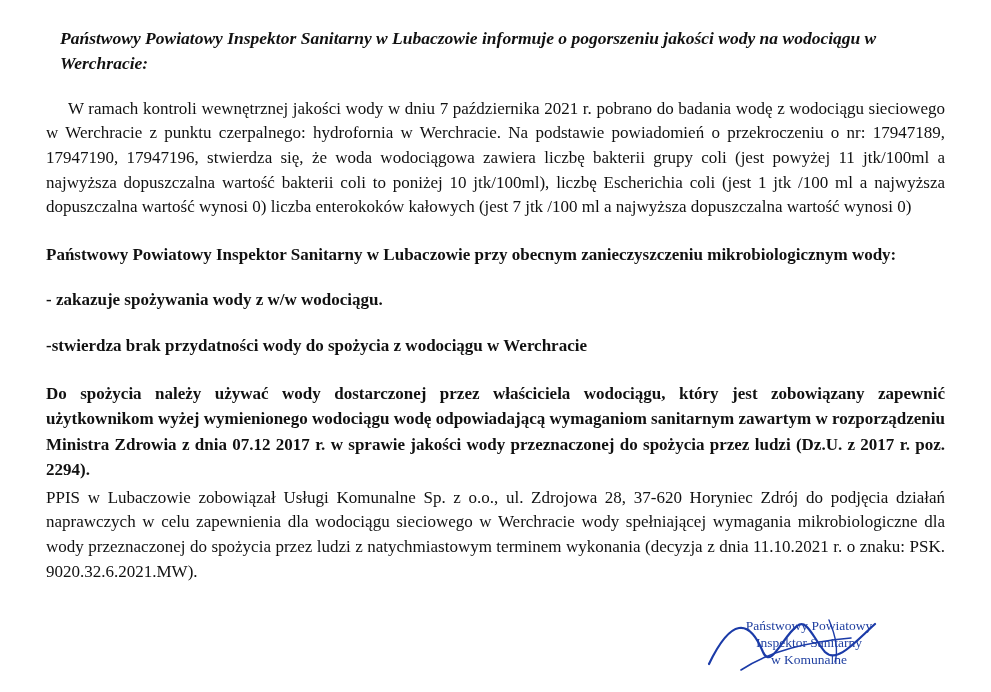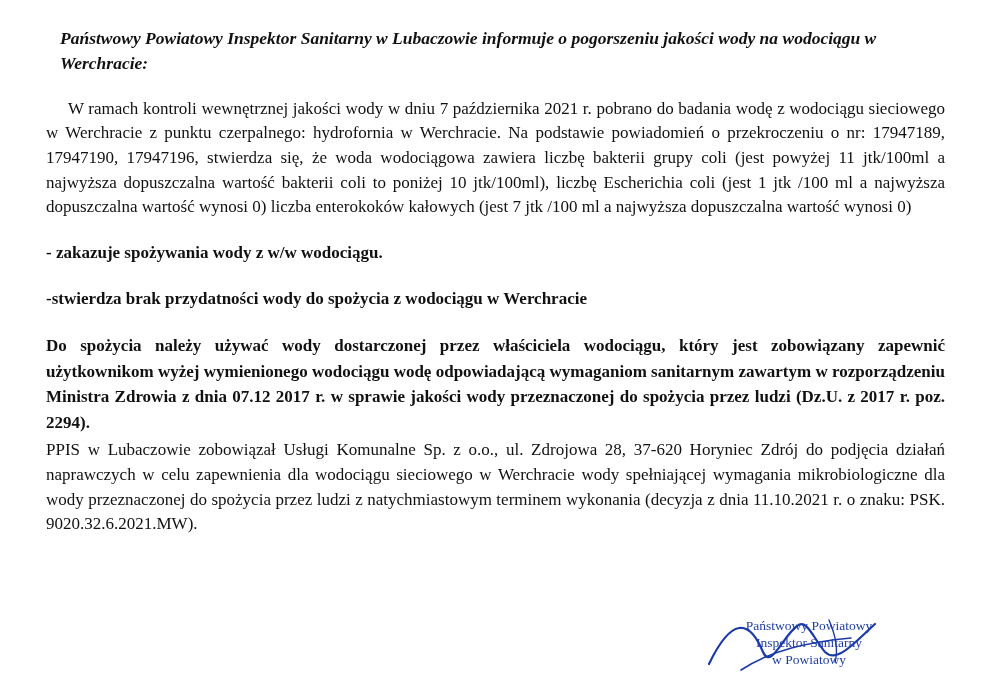--- a/index.html
+++ b/index.html
@@ -110,35 +110,36 @@
 </head>
 <body>
 
 <div class="page">
 
 
   <p class="subtitle">Państwowy Powiatowy Inspektor Sanitarny w Lubaczowie informuje o pogorszeniu jakości wody na wodociągu w Werchracie:</p>
 
   <p class="body-text first-par">W ramach kontroli wewnętrznej jakości wody w dniu 7 października 2021 r. pobrano do badania wodę z wodociągu sieciowego w Werchracie z punktu czerpalnego: hydrofornia w Werchracie. Na podstawie powiadomień o przekroczeniu o nr: 17947189, 17947190, 17947196, stwierdza się, że woda wodociągowa zawiera liczbę bakterii grupy coli (jest powyżej 11 jtk/100ml a najwyższa dopuszczalna wartość bakterii coli to poniżej 10 jtk/100ml), liczbę Escherichia coli (jest 1 jtk /100 ml a najwyższa dopuszczalna wartość wynosi 0) liczba enterokoków kałowych (jest 7 jtk /100 ml a najwyższa dopuszczalna wartość wynosi 0)</p>
 
+  <p class="bold-par">Państwowy Powiatowy Inspektor Sanitarny w Lubaczowie przy obecnym zanieczyszczeniu mikrobiologicznym wody:</p>
 
   <p class="bold-line">- zakazuje spożywania wody z w/w wodociągu.</p>
 
   <p class="bold-line">-stwierdza brak przydatności wody do spożycia z wodociągu w Werchracie</p>
 
 
   <p class="bold-par">Do spożycia należy używać wody dostarczonej przez właściciela wodociągu, który jest zobowiązany zapewnić użytkownikom wyżej wymienionego wodociągu wodę odpowiadającą wymaganiom sanitarnym zawartym w rozporządzeniu Ministra Zdrowia z dnia 07.12 2017 r. w sprawie jakości wody przeznaczonej do spożycia przez ludzi (Dz.U. z 2017 r. poz. 2294).</p>
 
   <p class="tail-text">PPIS w Lubaczowie zobowiązał Usługi Komunalne Sp. z o.o., ul. Zdrojowa 28, 37-620 Horyniec Zdrój do podjęcia działań naprawczych w celu zapewnienia dla wodociągu sieciowego w Werchracie wody spełniającej wymagania mikrobiologiczne dla wody przeznaczonej do spożycia przez ludzi z natychmiastowym terminem wykonania (decyzja z dnia 11.10.2021 r. o znaku: PSK. 9020.32.6.2021.MW).</p>
 
   <div class="signature-block">
     <div class="stamp-lines">
       <div>Państwowy Powiatowy</div>
       <div>Inspektor Sanitarny</div>
-      <div>w Powiatowy</div>
+      <div>w Komunalne</div>
     </div>
     <svg class="scribble" viewBox="0 0 260 70">
       <path d="M30 52 C52 6, 70 6, 84 40 C92 58, 104 24, 118 14 C128 6, 134 26, 146 40 C158 52, 176 30, 196 12" fill="none" stroke="#1b3ba8" stroke-width="2.2" stroke-linecap="round"></path>
       <path d="M62 58 C92 38, 130 30, 172 26" fill="none" stroke="#1b3ba8" stroke-width="1.6" stroke-linecap="round"></path>
       <path d="M150 8 C156 22, 160 36, 156 50" fill="none" stroke="#1b3ba8" stroke-width="1.4" stroke-linecap="round"></path>
     </svg>
     <div class="sig-name">mgr inż. Tomasz Lichacz</div>
   </div>
 
 </div>

